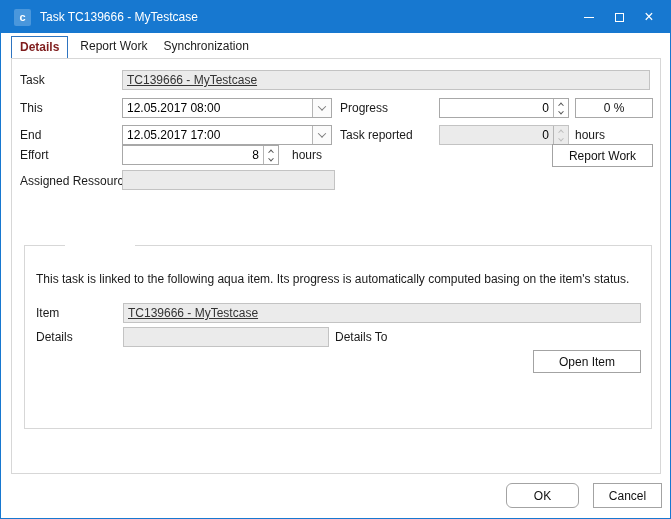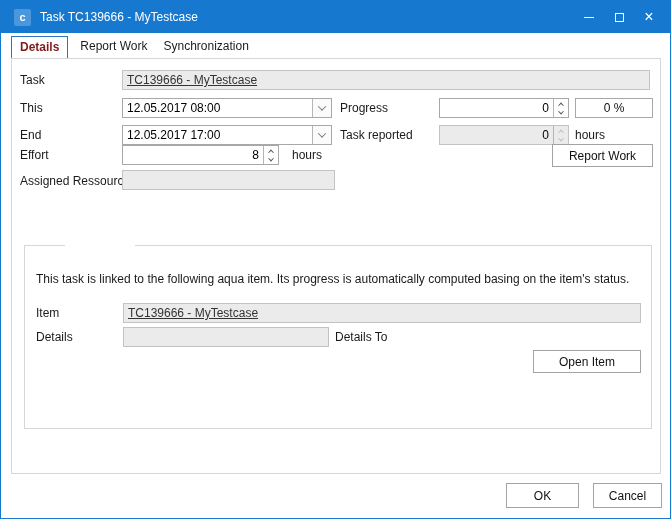--- a/index.html
+++ b/index.html
@@ -206,16 +206,16 @@
       <input class="field disabled" style="left: 98px; top: 57px; width: 518px;" readonly="" value="TC139666 - MyTestcase">
 
       <div class="lbl" style="left:11px; top:81px;">Details</div>
       <input class="field disabled" style="left: 98px; top: 81px; width: 206px;" readonly="" value="">
       <div class="lbl" style="left:310px; top:81px;">Details To</div>
 
       <button class="btn" style="left:508px; top:104px; width:108px; height:23px;">Open Item</button>
     </div>
   </div>
 
-  <button class="btn footer-btn" style="left:505px; top:482px; width:73px;">OK</button>
+  <button class="btn footer-btn" style="left:505px; top:482px; width:73px;border-radius:6px;">OK</button>
   <button class="btn footer-btn" style="left:592px; top:482px; width:69px;">Cancel</button>
 
 </div>
 
 </body></html>

